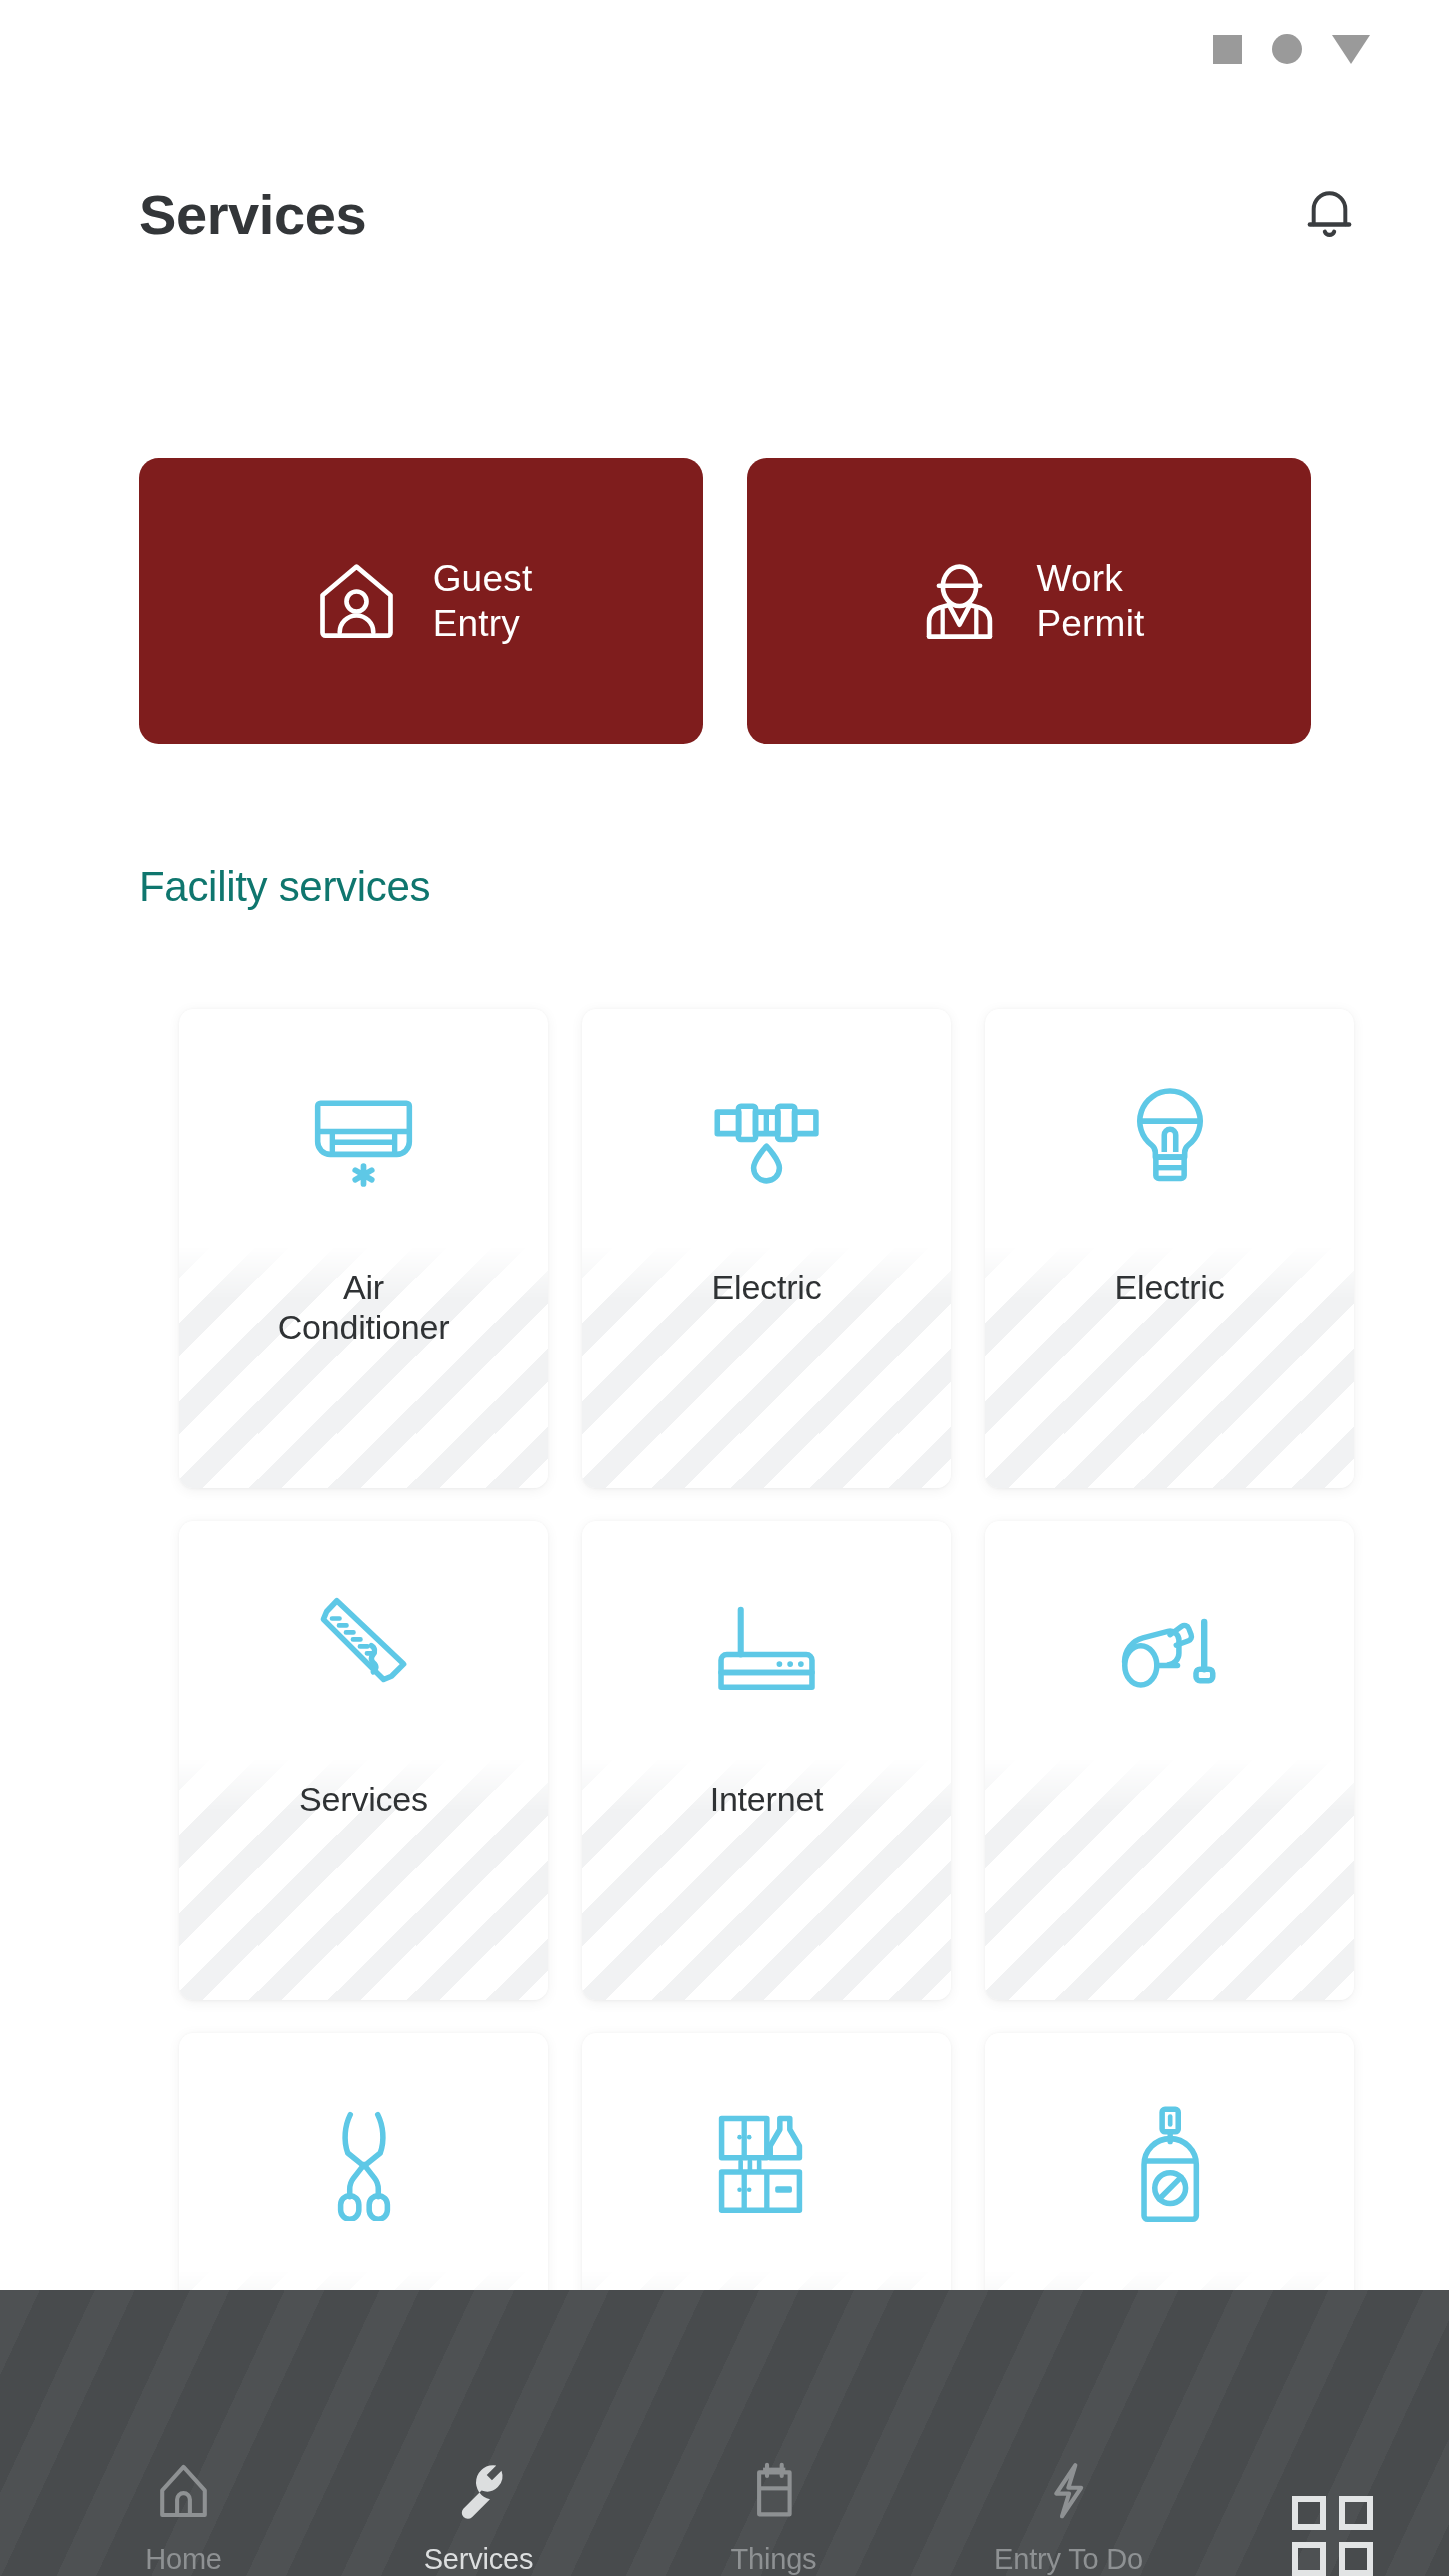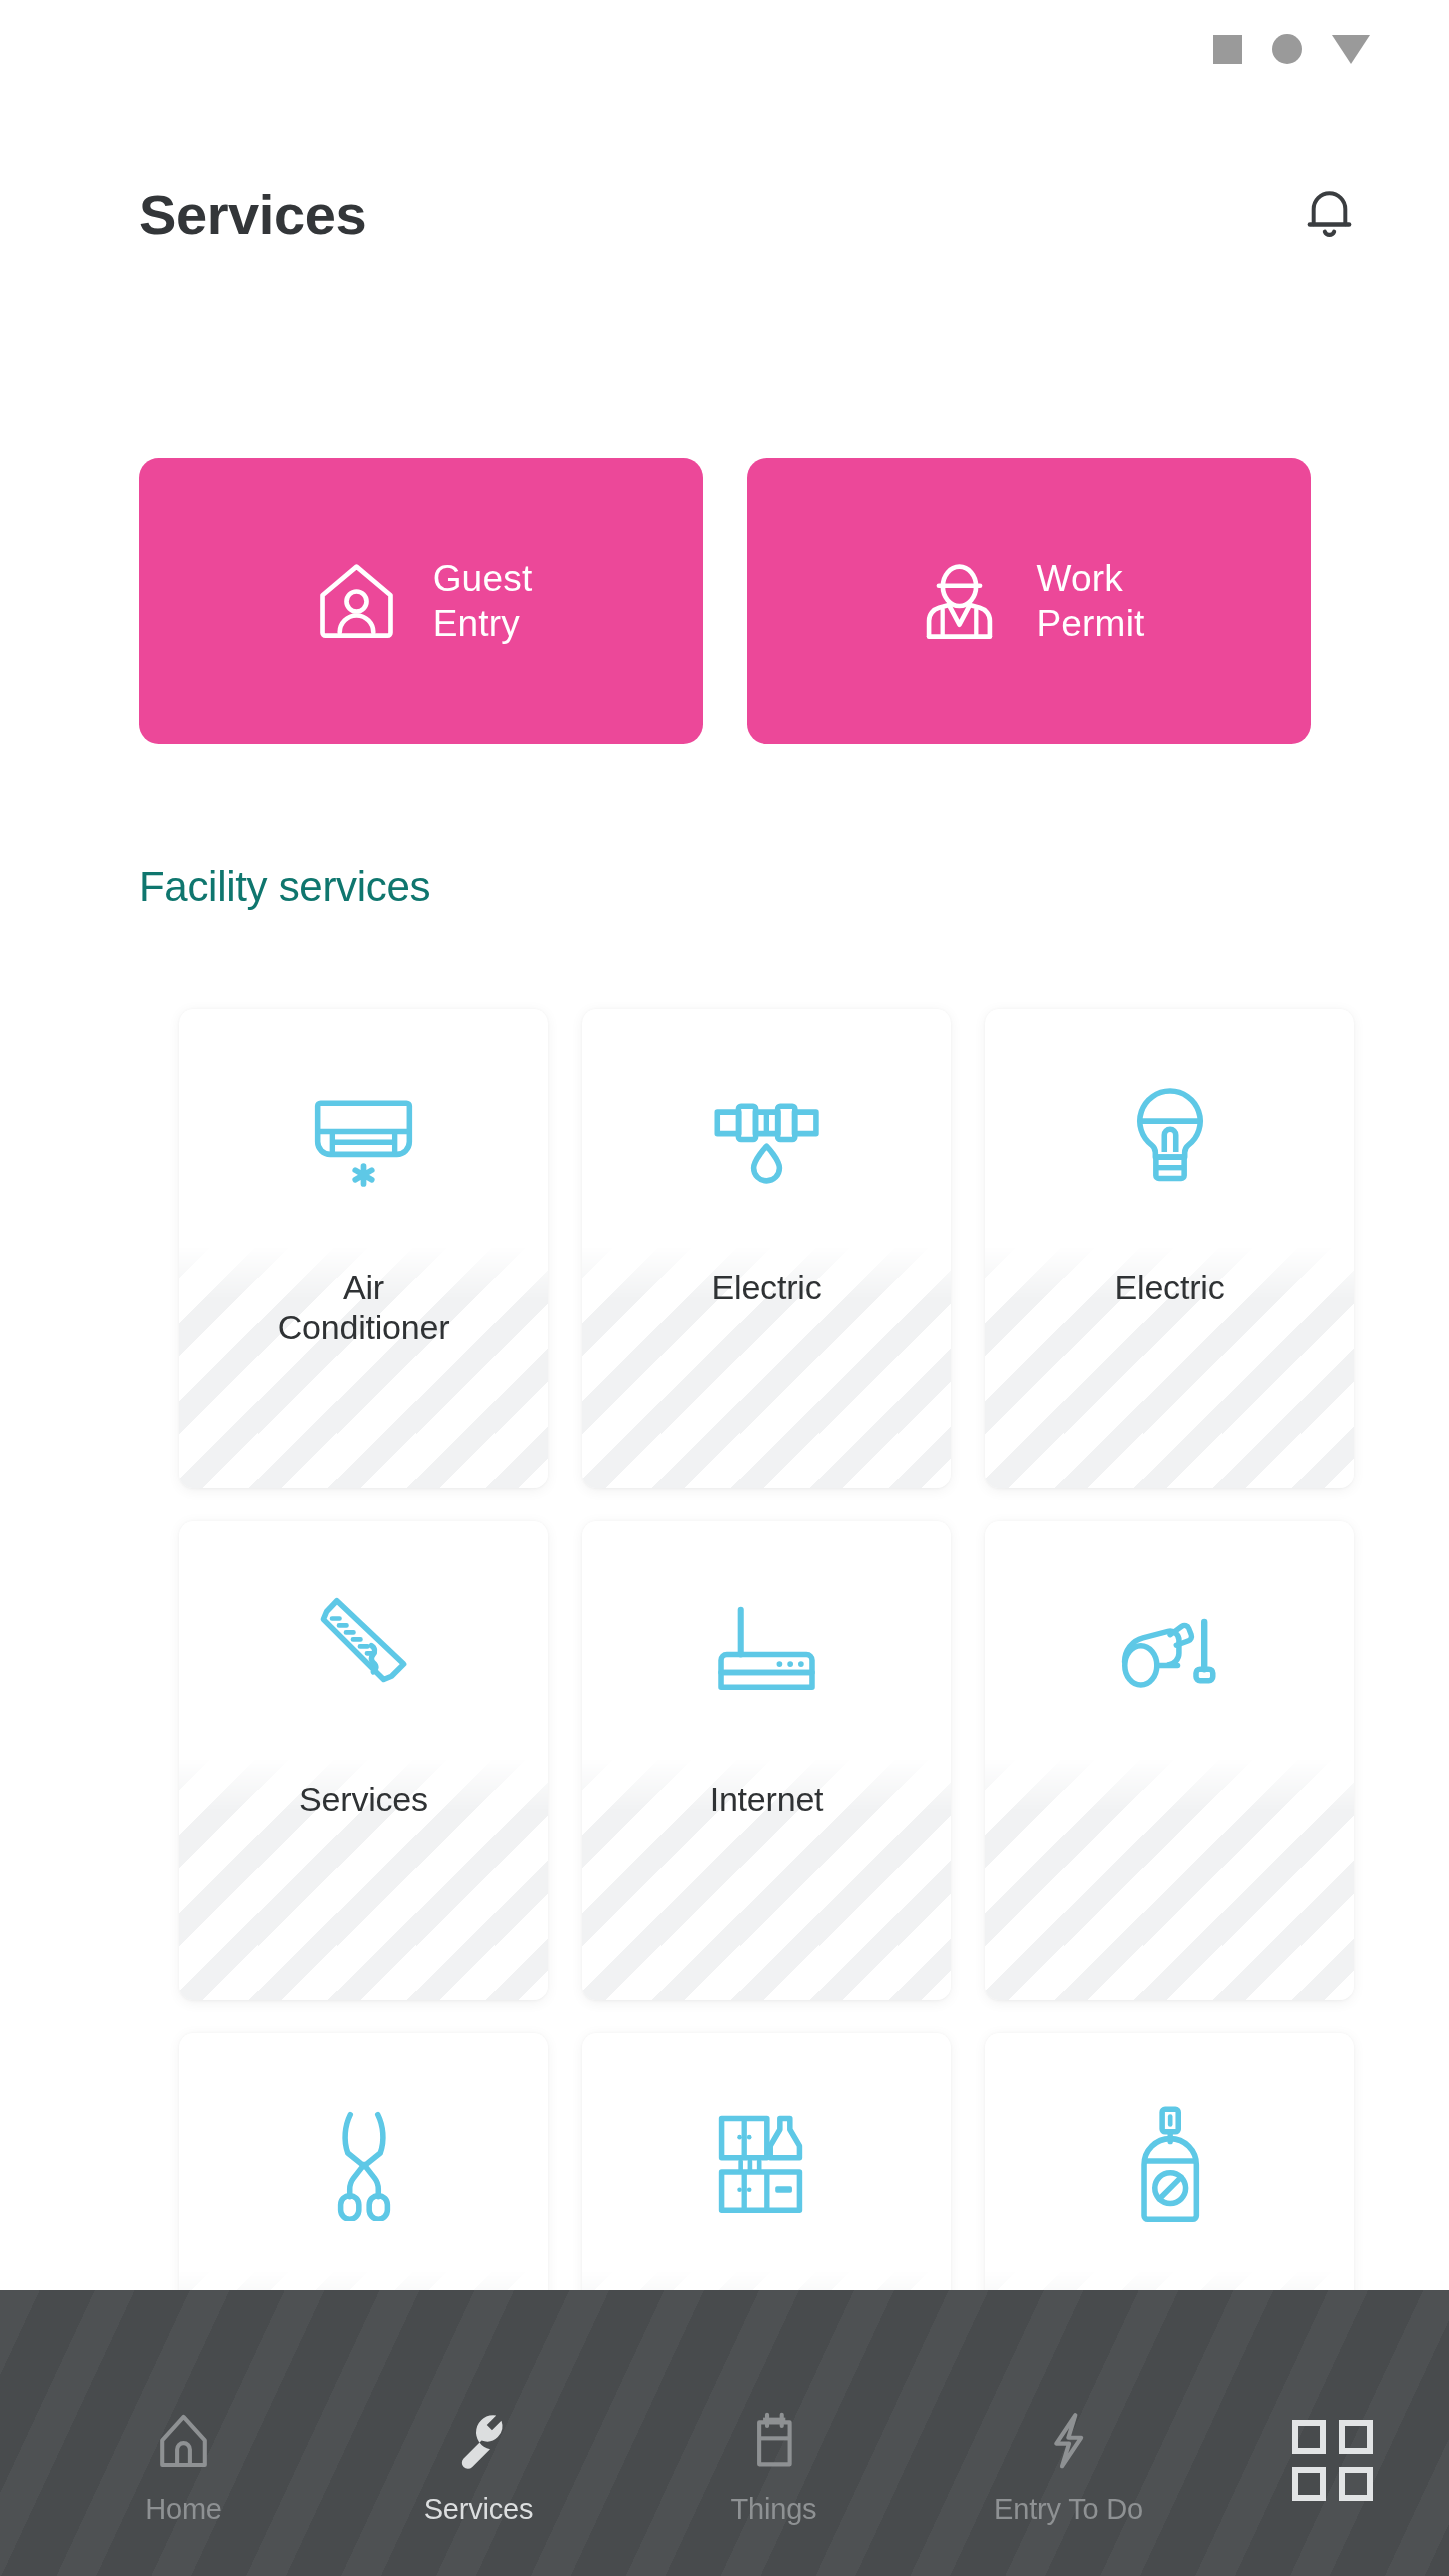--- a/index.html
+++ b/index.html
@@ -38,21 +38,21 @@
   }
   .bell-btn { width:81px; height:81px; display:flex; align-items:center; justify-content:center; }
 
   
   .quick-row {
     position:absolute; top:458px; left:139px;
     width:1172px; height:286px;
     display:flex; gap:44px;
   }
   .quick-card {
-    flex:1; background:#ec4899; border-radius:19.7px;
+    flex:1; background:#7f1d1d; border-radius:19.7px;
     display:flex; align-items:center; justify-content:center;
     gap:30px; padding:0 23px;
   }
   .quick-icon { flex:0 0 auto; display:flex; align-items:center; justify-content:center; }
   .quick-label {
     color:#ffffff; font-size:37px; line-height:1.22;
     font-weight:400; letter-spacing:0.2px; white-space:pre-line;
   }
 
   
@@ -108,21 +108,21 @@
     letter-spacing:-0.2px;
   }
 
   
   .bottom-nav {
     position:absolute; left:0; bottom:0; width:1449px; height:286px;
     background:#4a4d4f;
     background-image:repeating-linear-gradient(115deg,
       rgba(255,255,255,0.022) 0px, rgba(255,255,255,0.022) 36px,
       rgba(0,0,0,0.03) 36px, rgba(0,0,0,0.03) 86px);
-    display:flex; align-items:center; padding-top:50px;
+    display:flex; align-items:flex-end; padding-top:50px;
   }
   .nav-items { display:flex; flex:1; padding-left:36px; }
   .nav-item {
     flex:1; display:flex; flex-direction:column;
     align-items:center; gap:21.5px;
   }
   .nav-ico { height:82px; display:flex; align-items:flex-end; justify-content:center; }
   .nav-label { font-size:29px; color:#8e9193; letter-spacing:-0.2px; }
   .nav-item.active .nav-label { color:#dcdedf; }
   .nav-grid-btn {

